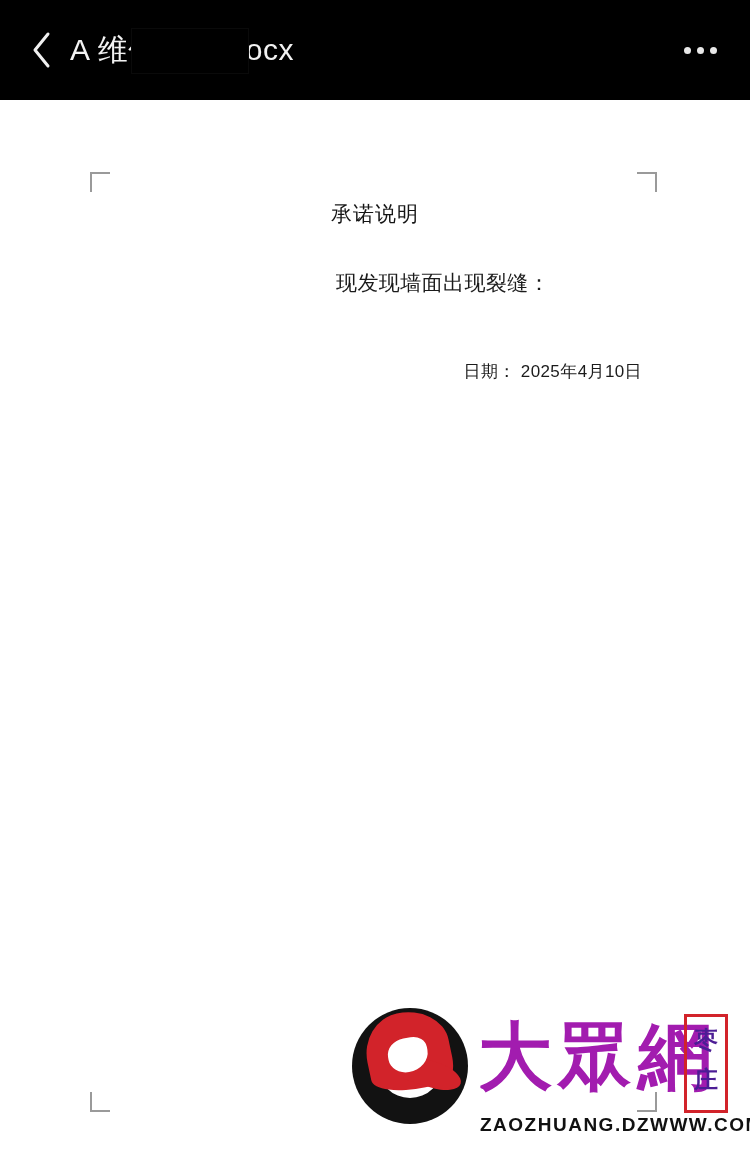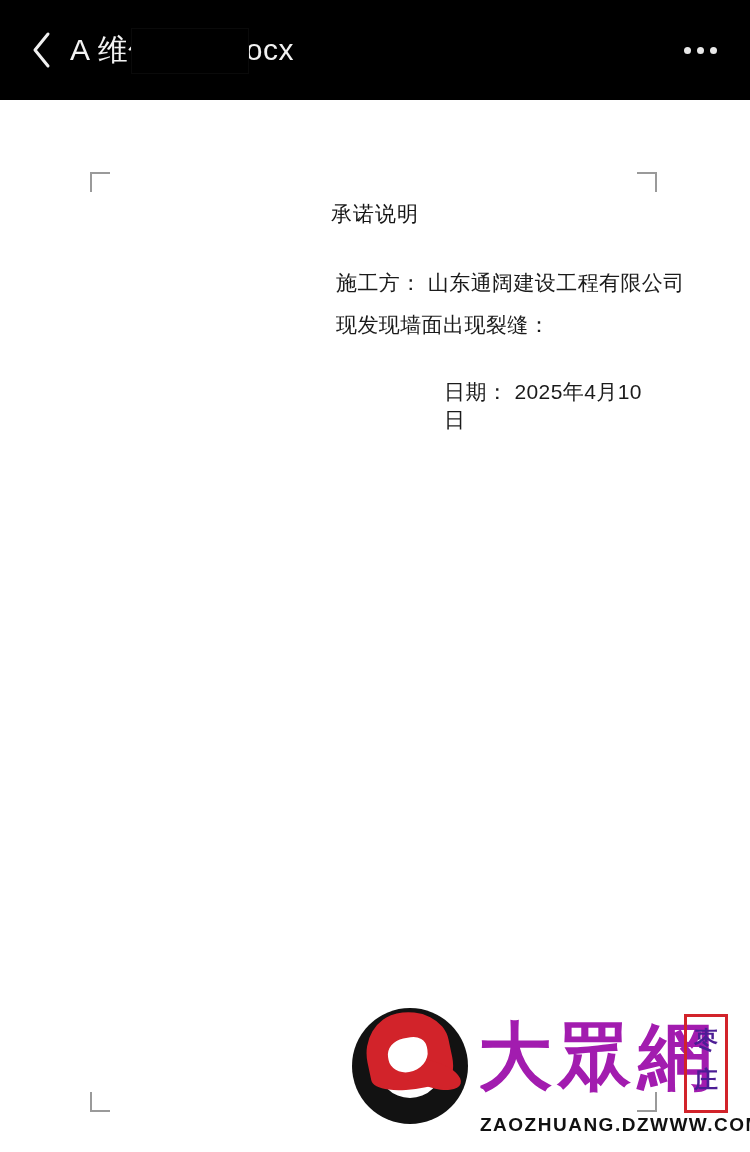--- a/index.html
+++ b/index.html
@@ -134,24 +134,25 @@
   }
   .signblock {
     margin-top: 34px;
     font-size: 21px;
     line-height: 42px;
     letter-spacing: 0.4px;
     padding-left: 228px;
   }
   .signblock div { white-space: nowrap; }
   .dateblock {
-    margin-top: 32px;
-    font-size: 21px;
+    margin-top: 56px;
+    font-size: 17px;
     letter-spacing: 0.4px;
     padding-left: 336px;
+    text-align: right;
   }
 
   
   .watermark {
     position: absolute;
     left: 352px;
     top: 908px;
     width: 376px;
     height: 136px;
   }
@@ -263,21 +264,20 @@
   <span class="crop bl"></span>
   <span class="crop br"></span>
 
   <div class="doc-body">
 
     <div class="doc-heading">承诺说明</div>
 
 
 
     <div class="signblock">
-      <div>施工方： 山东通阔建设工程有限公司</div>
       <div>现发现墙面出现裂缝：</div>
     </div>
 
     <div class="dateblock">日期： 2025年4月10日</div>
   </div>
 
   <div class="watermark">
     <div class="wm-flame">
       <span class="ring"></span>
       <span class="ring-inner"></span>

